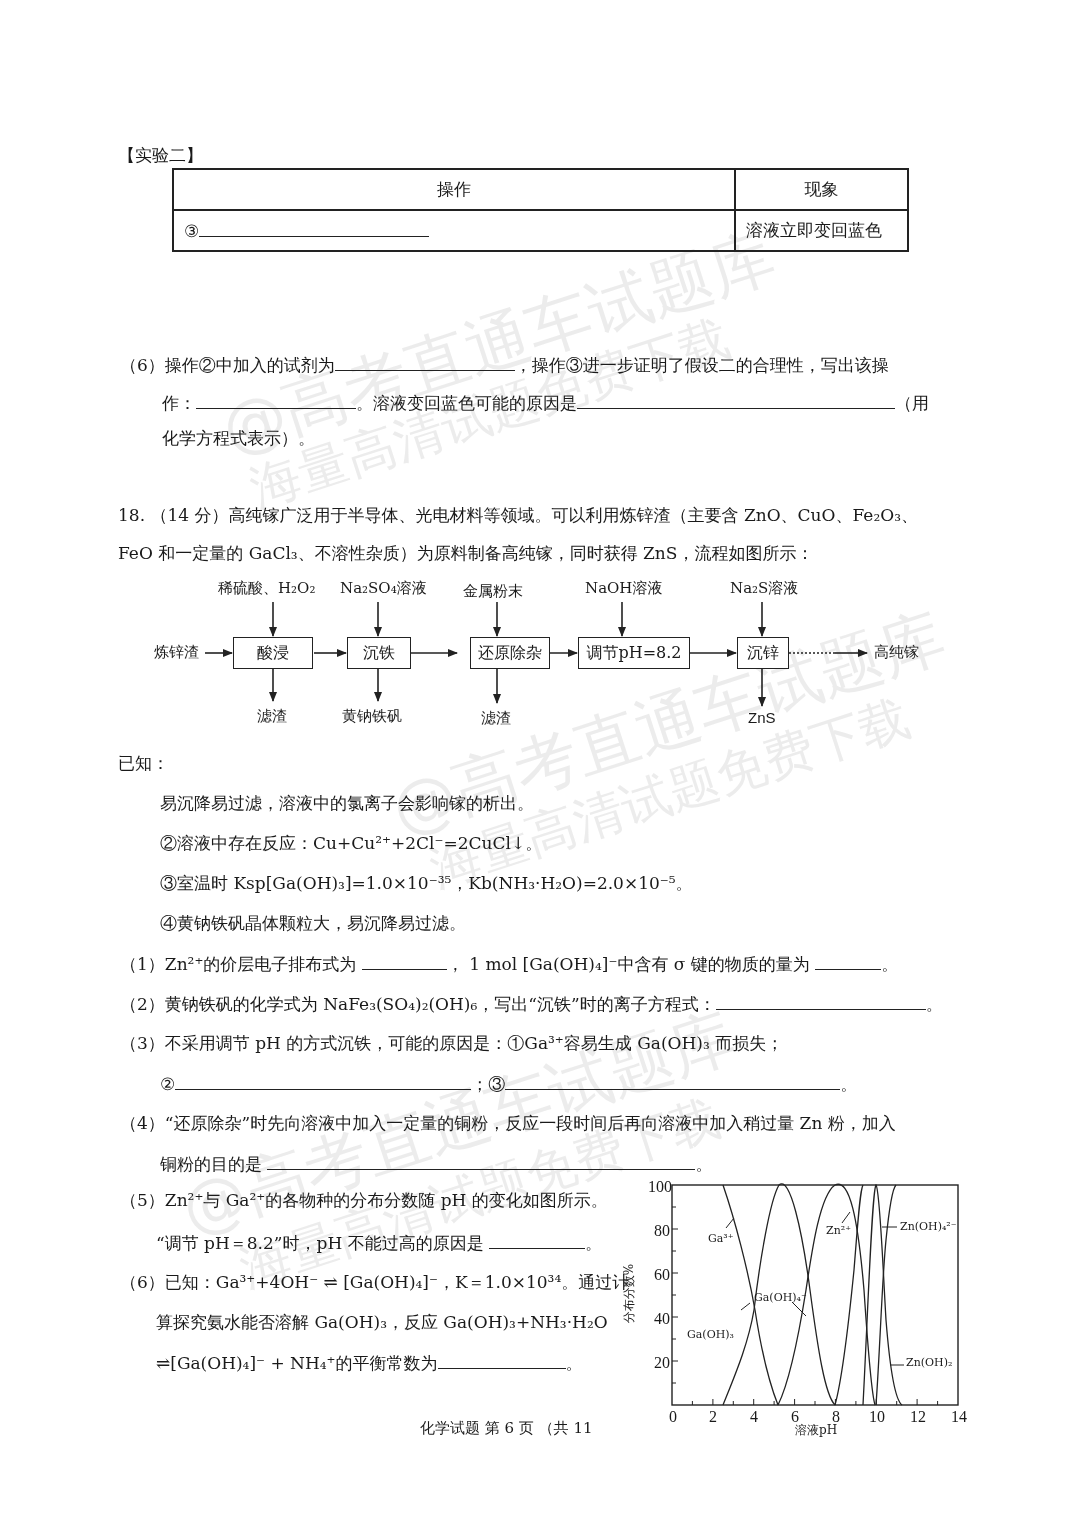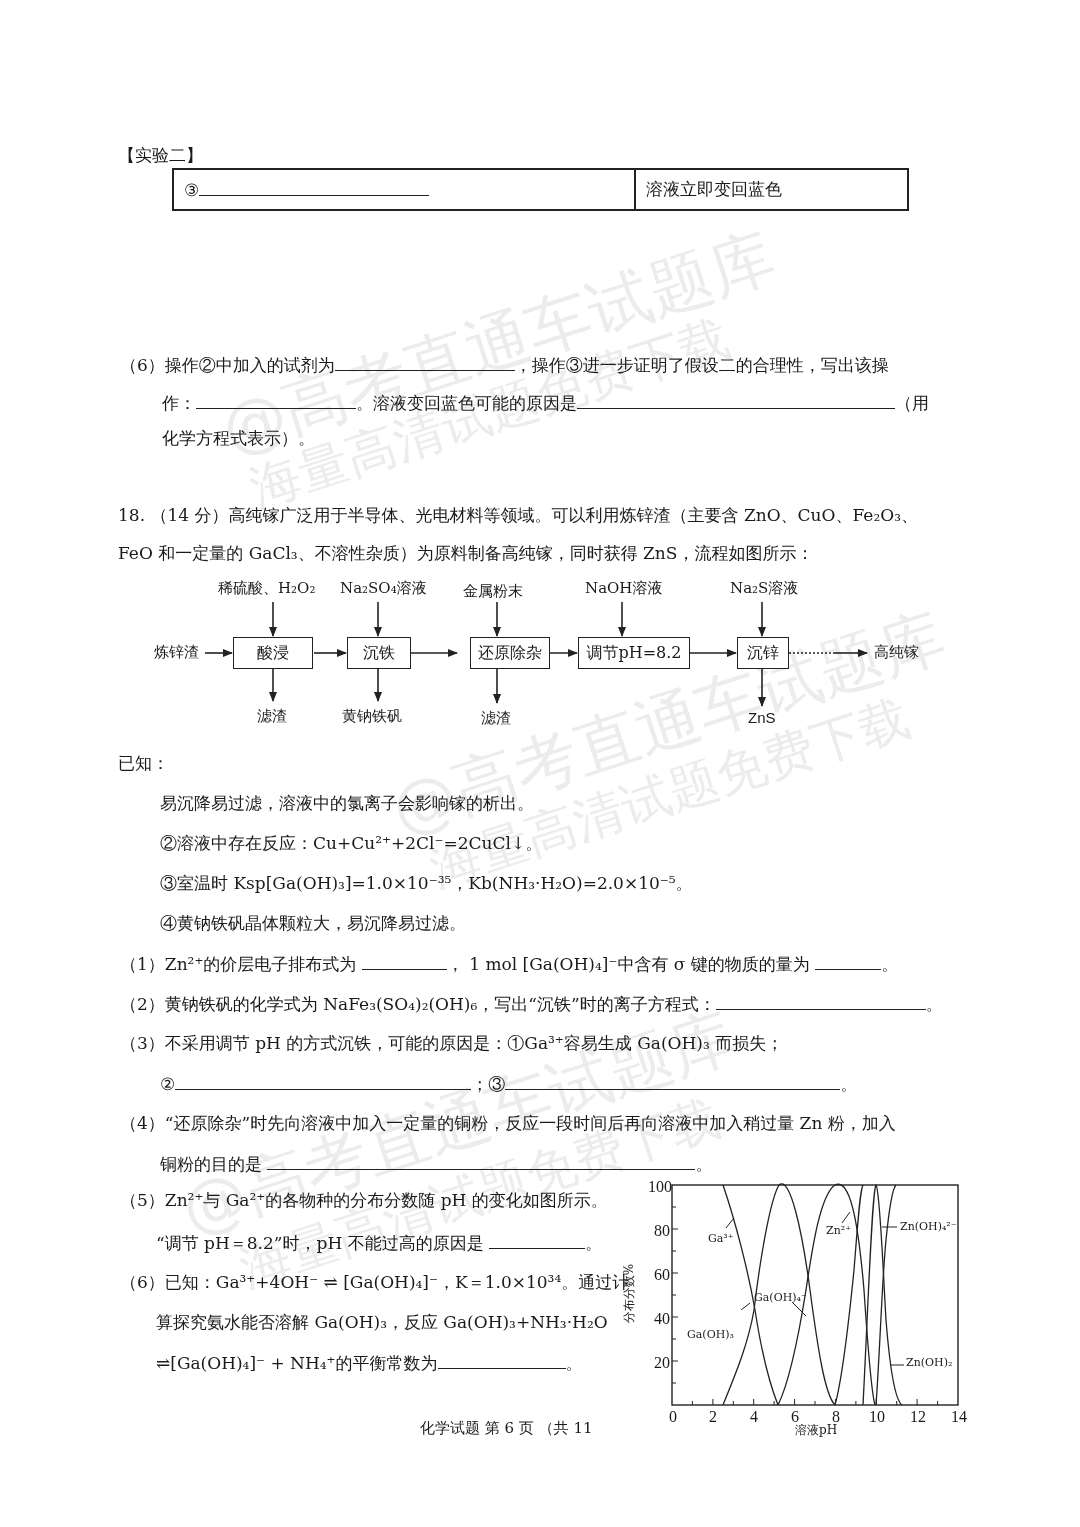--- a/index.html
+++ b/index.html
@@ -24,20 +24,24 @@
 <div class="watermark" style="left:240px;top:380px;font-size:50px;">海量高清试题免费下载</div>
 <div class="watermark" style="left:380px;top:680px;">@高考直通车试题库</div>
 <div class="watermark" style="left:420px;top:760px;font-size:50px;">海量高清试题免费下载</div>
 <div class="watermark" style="left:170px;top:1080px;">@高考直通车试题库</div>
 <div class="watermark" style="left:230px;top:1160px;font-size:50px;">海量高清试题免费下载</div>
 
 <div class="line" style="left:118px;top:145px;text-align:right;">【实验二】</div>
 
 <table class="exp">
   <tbody>
+      <tr>
+    <th style="width:540px;">操作</th>
+    <th>现象</th>
+  </tr>
   <tr>
     <td><span>③</span><span class="blank" style="width:230px;"></span></td>
     <td>溶液立即变回蓝色</td>
   </tr>
 </tbody>
   </table>
 
 <div class="line" style="left:120px;top:354px;">
   <span>（6）操作②中加入的试剂为</span><span class="blank" style="width:180px;"></span><span>，操作③进一步证明了假设二的合理性，写出该操</span>
 </div>

